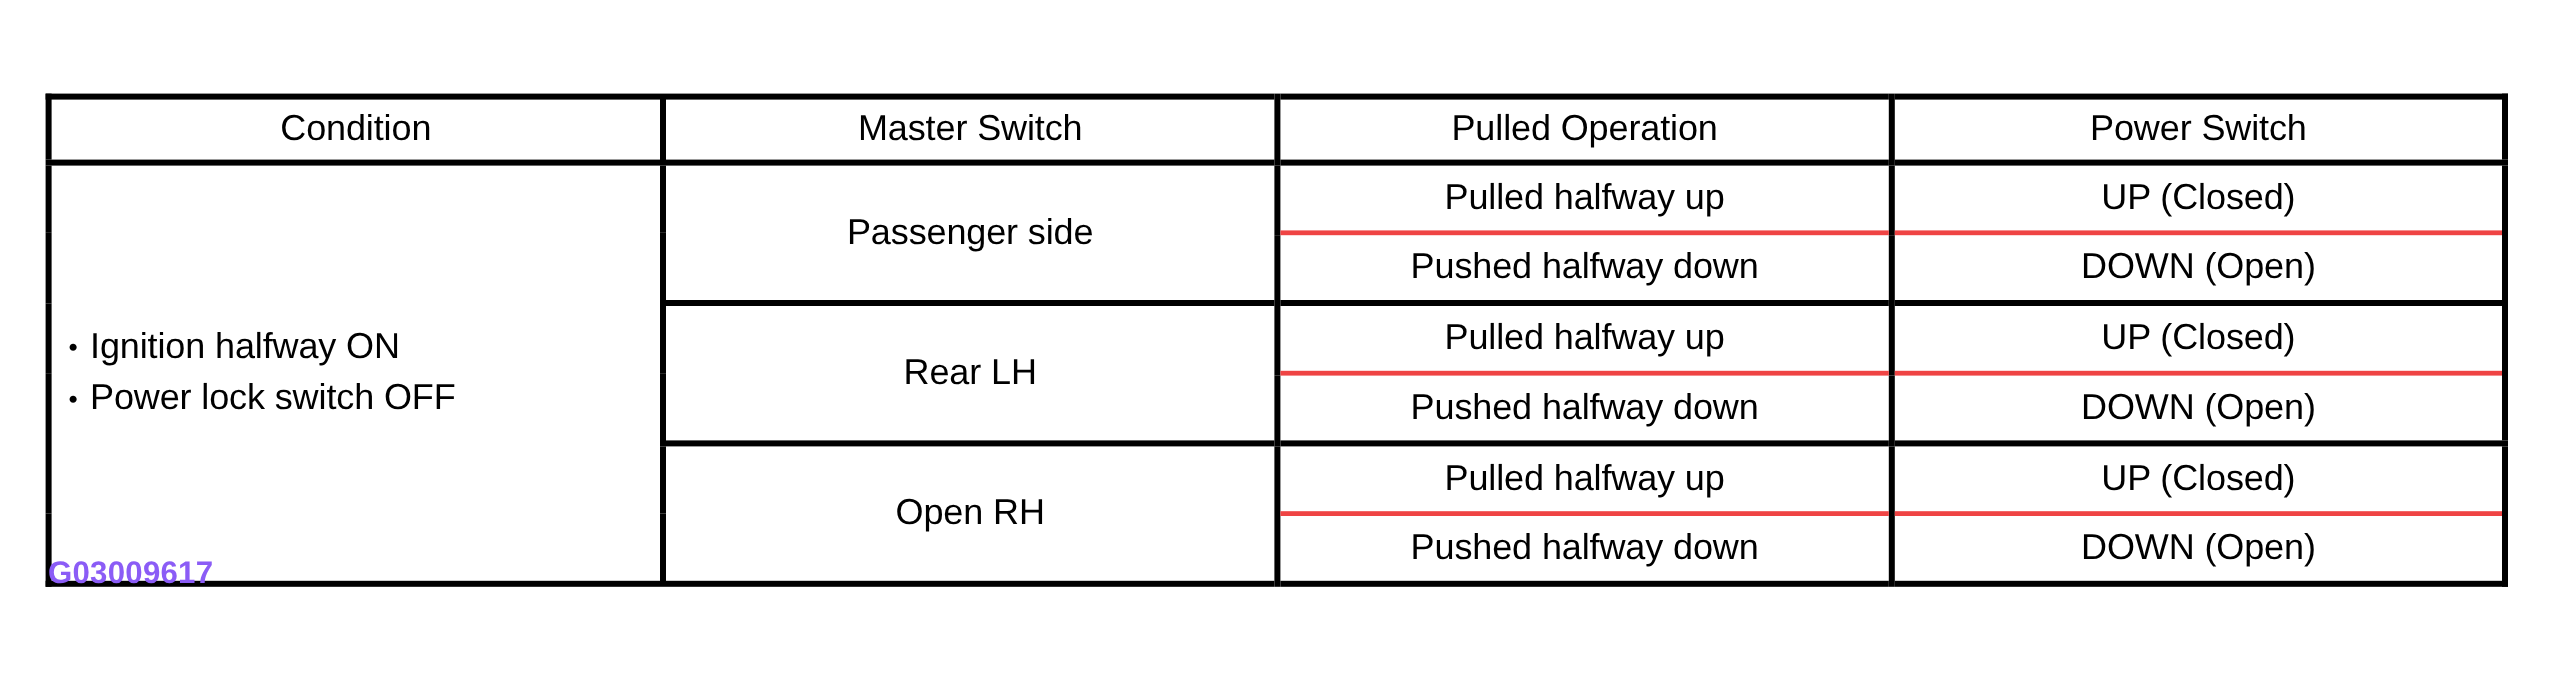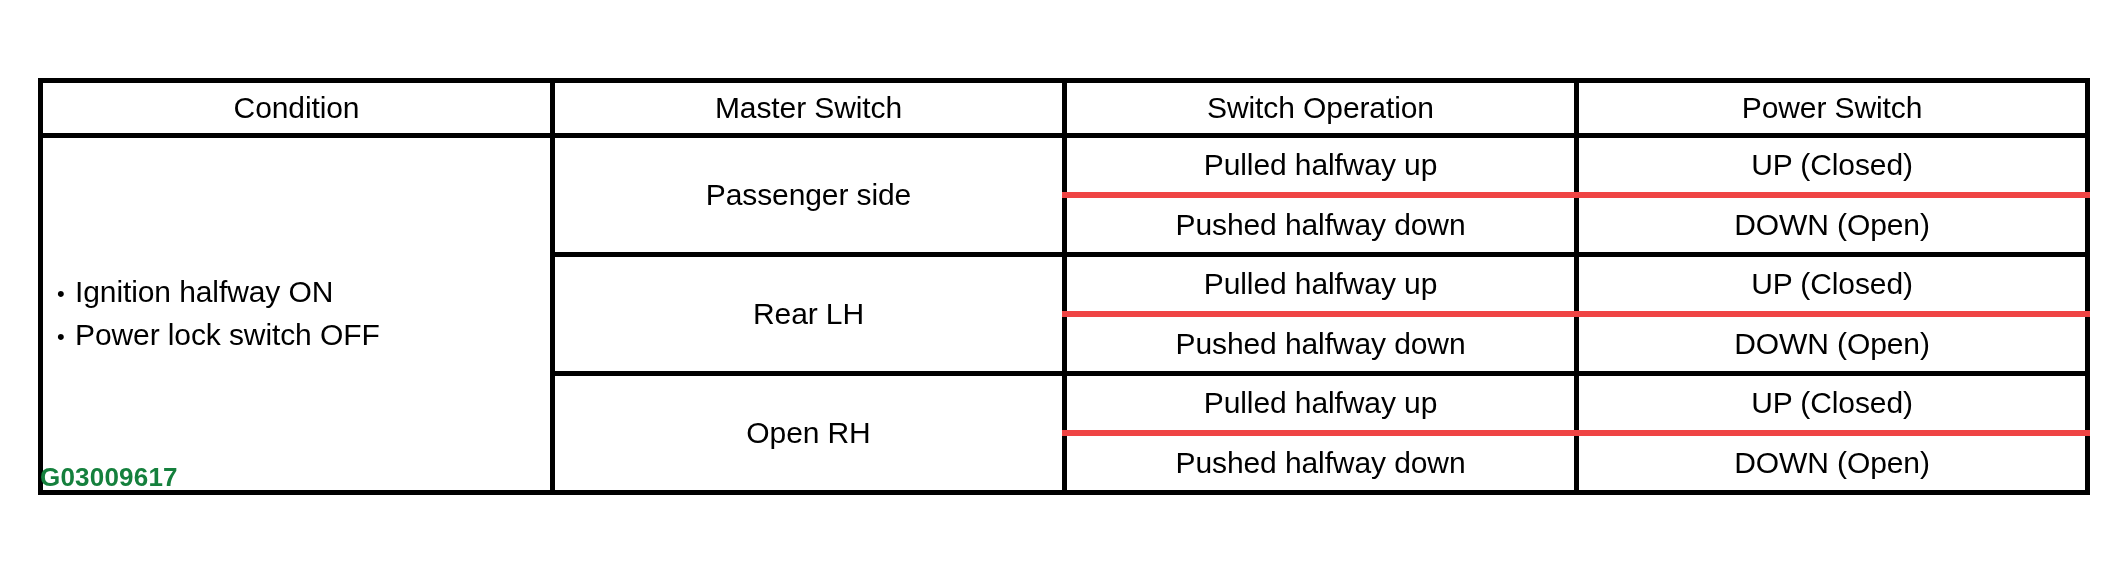--- a/index.html
+++ b/index.html
@@ -59,21 +59,21 @@
   .col-sep {
     border-left: 5px solid #000000;
   }
 
   
   .rule-major {
     border-top: 5px solid #000000;
   }
   
   .rule-minor {
-    border-top: 6px solid #ef4444;
+    border-top: 4px solid #ef4444;
   }
 
   .header-row td {
     height: 50px;
   }
 
   .data-row td {
     height: 54px;
   }
 
@@ -107,42 +107,42 @@
 
   
   .figure-caption {
     position: absolute;
     left: 40px;
     top: 462px;
     font-family: "Liberation Sans", "DejaVu Sans", sans-serif;
     font-size: 26px;
     font-weight: bold;
     letter-spacing: 0.2px;
-    color: #15803d;
+    color: #8b5cf6;
     white-space: nowrap;
   }
 </style>
 </head>
 <body>
 
 <div class="sheet">
 
   <table class="spec-table">
     <colgroup>
       <col style="width:512px">
       <col style="width:512px">
       <col style="width:512px">
       <col style="width:511px">
     </colgroup>
 
     <thead>
       <tr class="header-row">
         <td>Condition</td>
         <td class="col-sep">Master Switch</td>
-        <td class="col-sep">Switch Operation</td>
+        <td class="col-sep">Pulled Operation</td>
         <td class="col-sep">Power Switch</td>
       </tr>
     </thead>
 
     <tbody>
 
       <tr class="data-row">
         <td class="condition-cell rule-major" rowspan="6">
           <ul class="bullet-list">
             <li>

